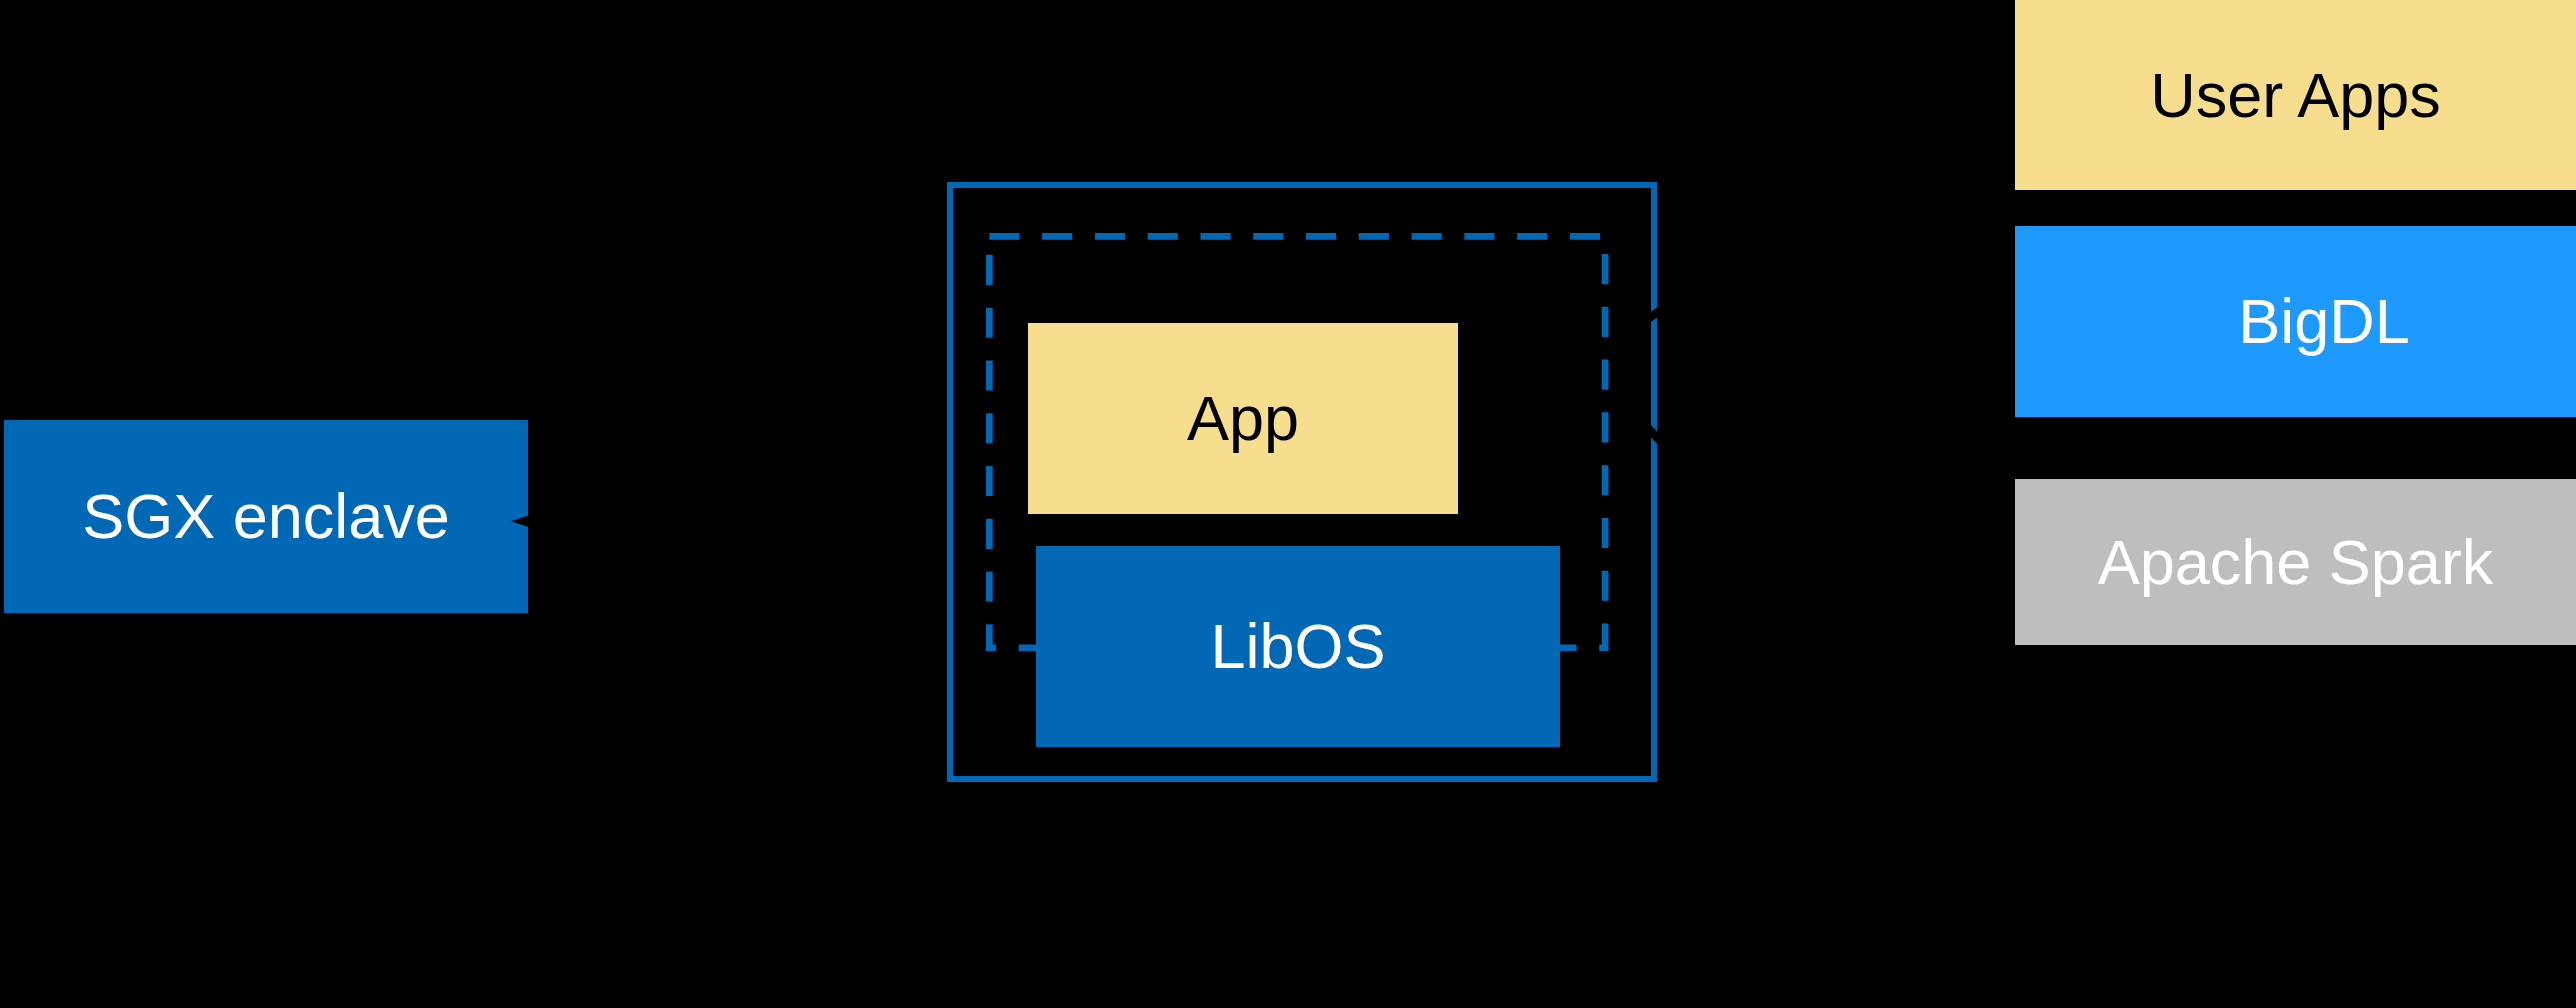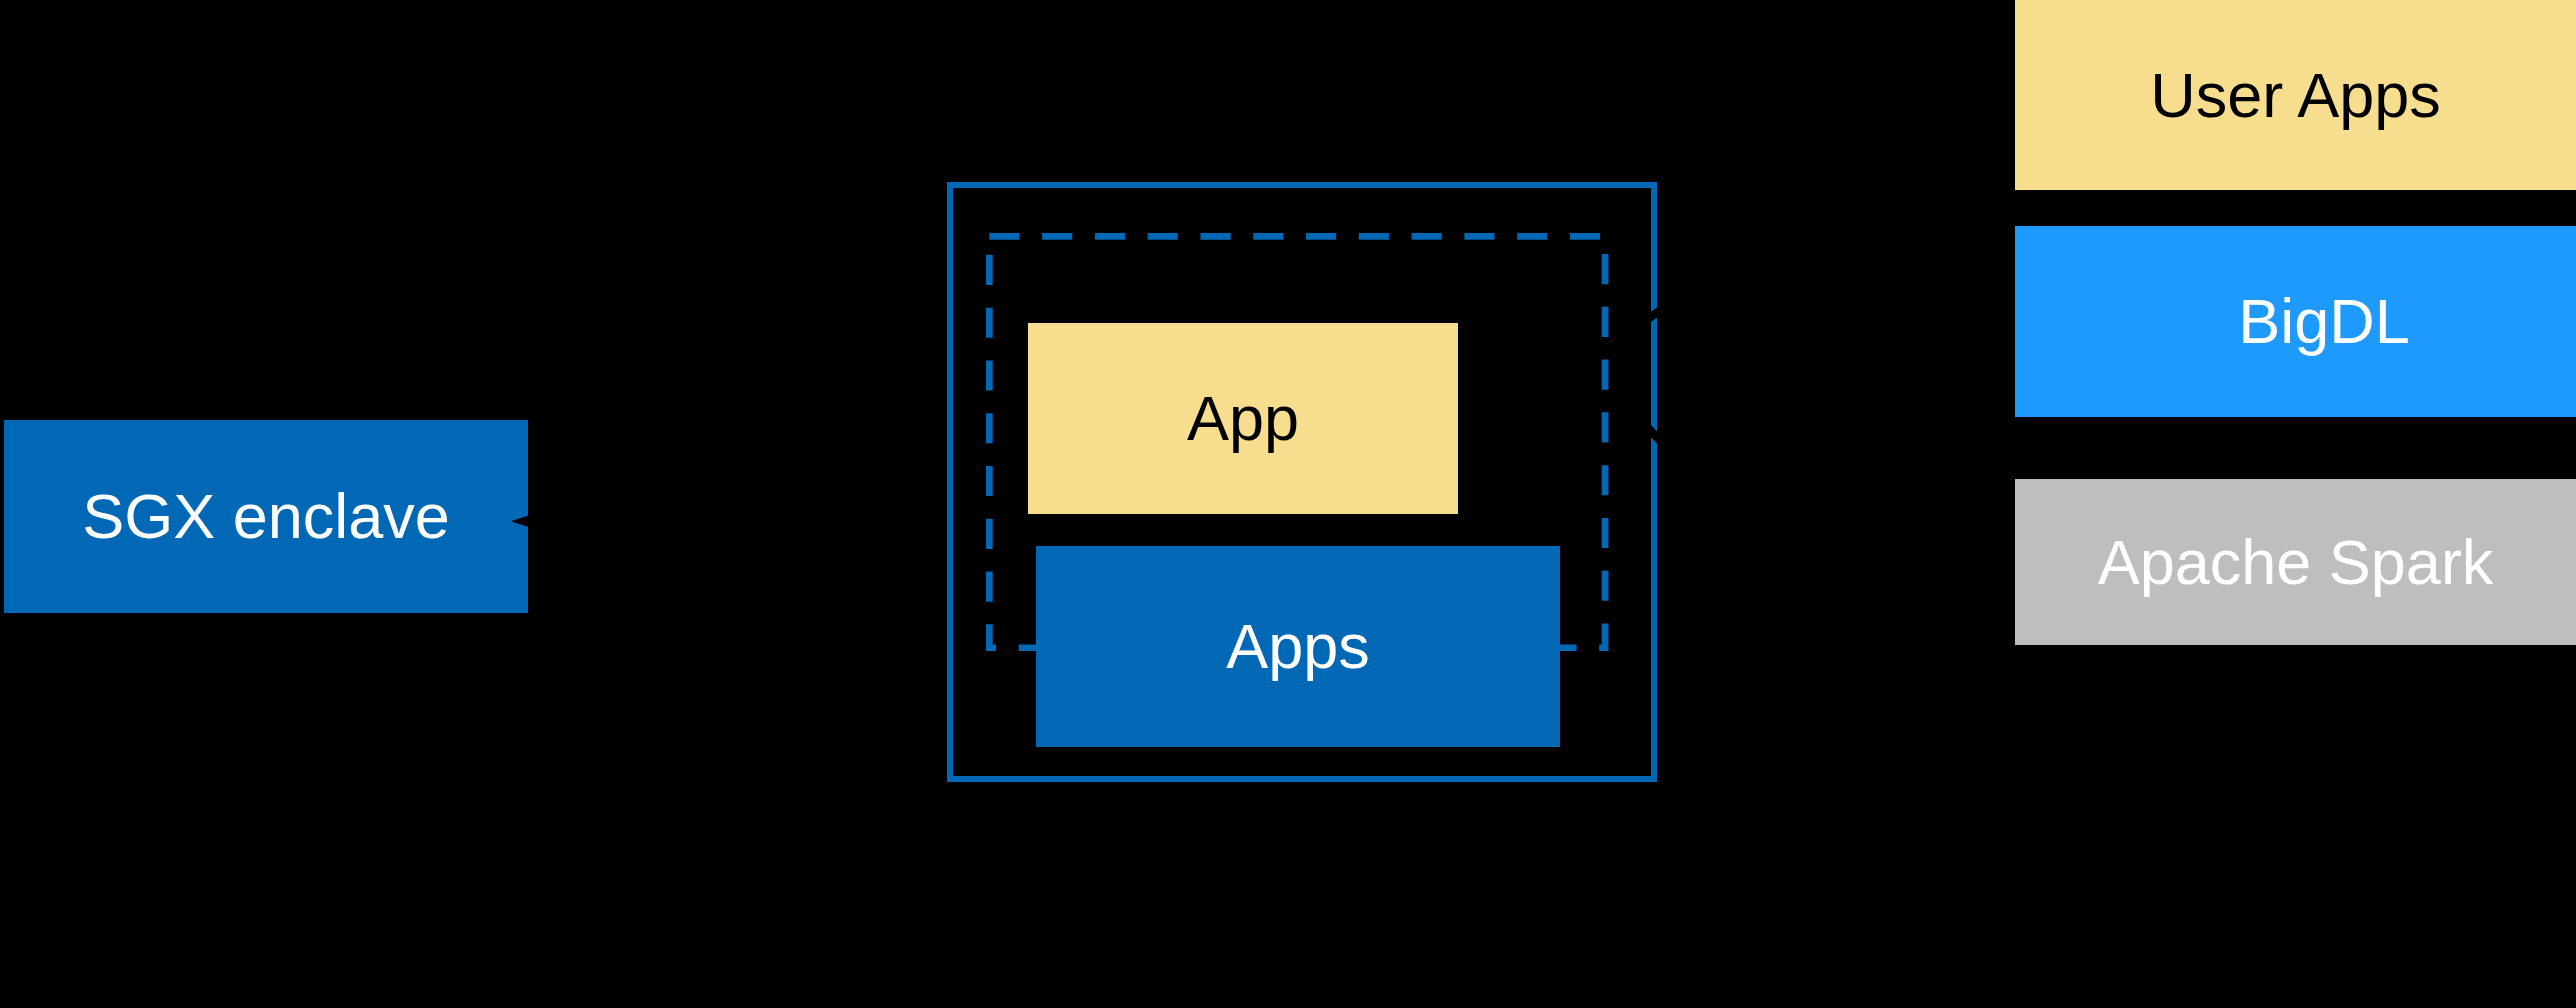--- a/index.html
+++ b/index.html
@@ -65,21 +65,21 @@
 
   <svg class="layer" viewBox="0 0 3075 1204">
     <rect x="1181" y="282" width="735" height="491" fill="none" stroke="#0068B5" stroke-width="8" stroke-dasharray="36 27"></rect>
   </svg>
 
   <div class="box yellow-fill" id="app-box">
     <span>App</span>
   </div>
 
   <div class="box blue-fill" id="libos-box">
-    <span>Apps</span>
+    <span>LibOS</span>
   </div>
 
 
   <div class="box yellow-fill" id="user-apps-box">
     <span>User Apps</span>
   </div>
   <div class="box brightblue-fill" id="bigdl-box">
     <span>BigDL</span>
   </div>
   <div class="box gray-fill-spark" id="spark-box">

